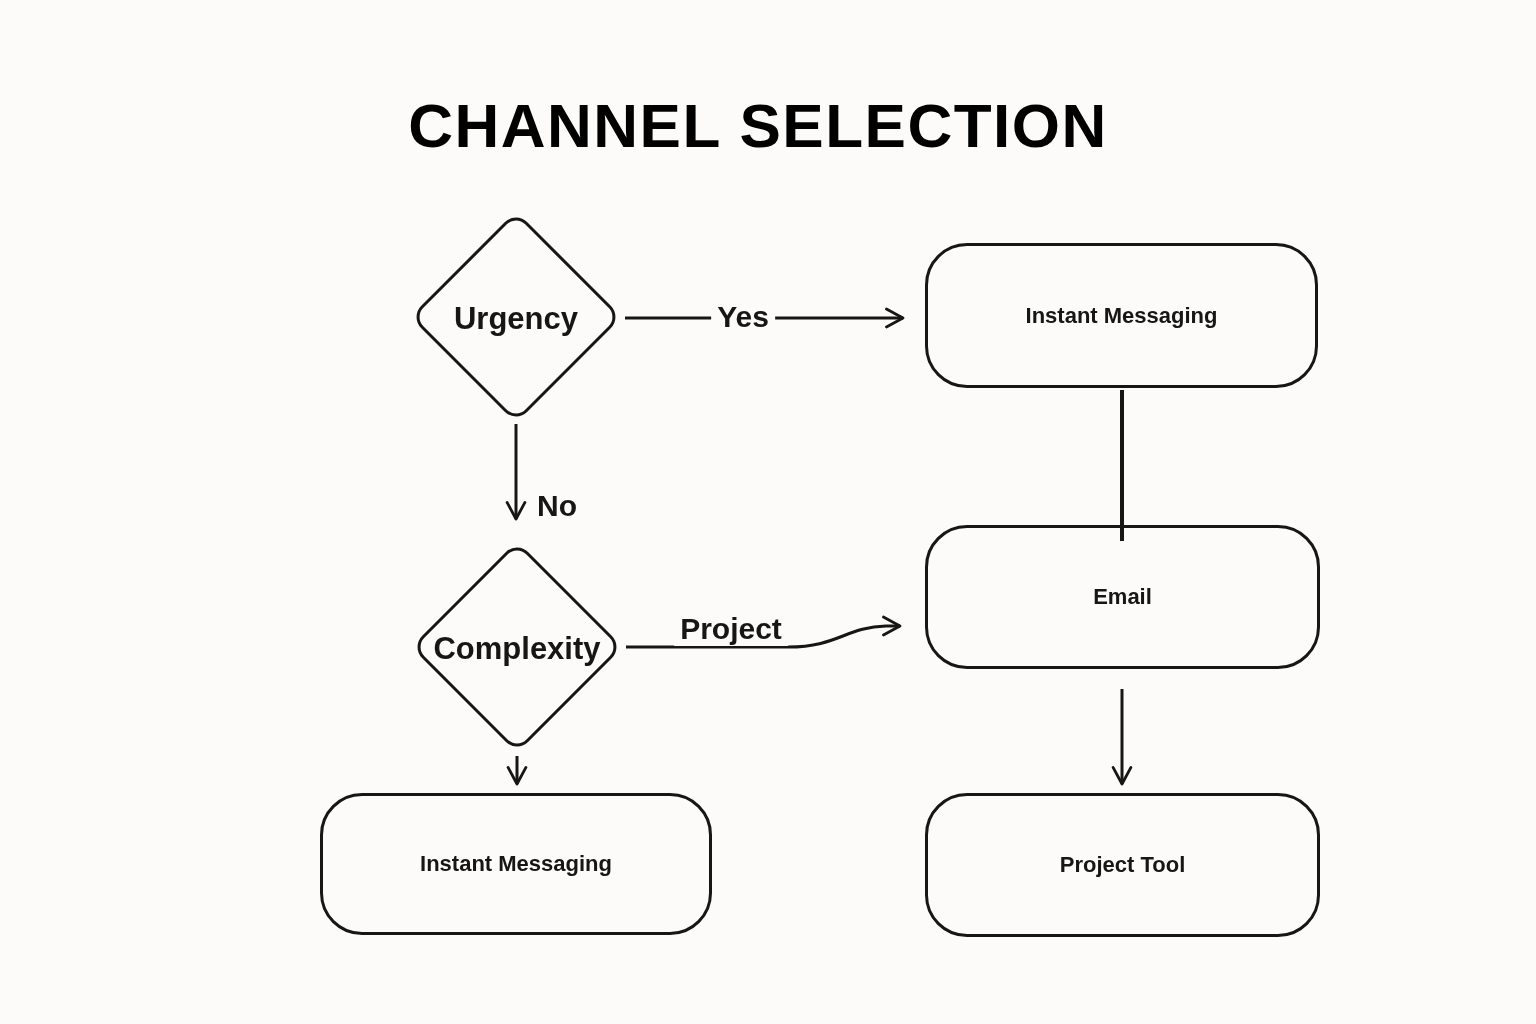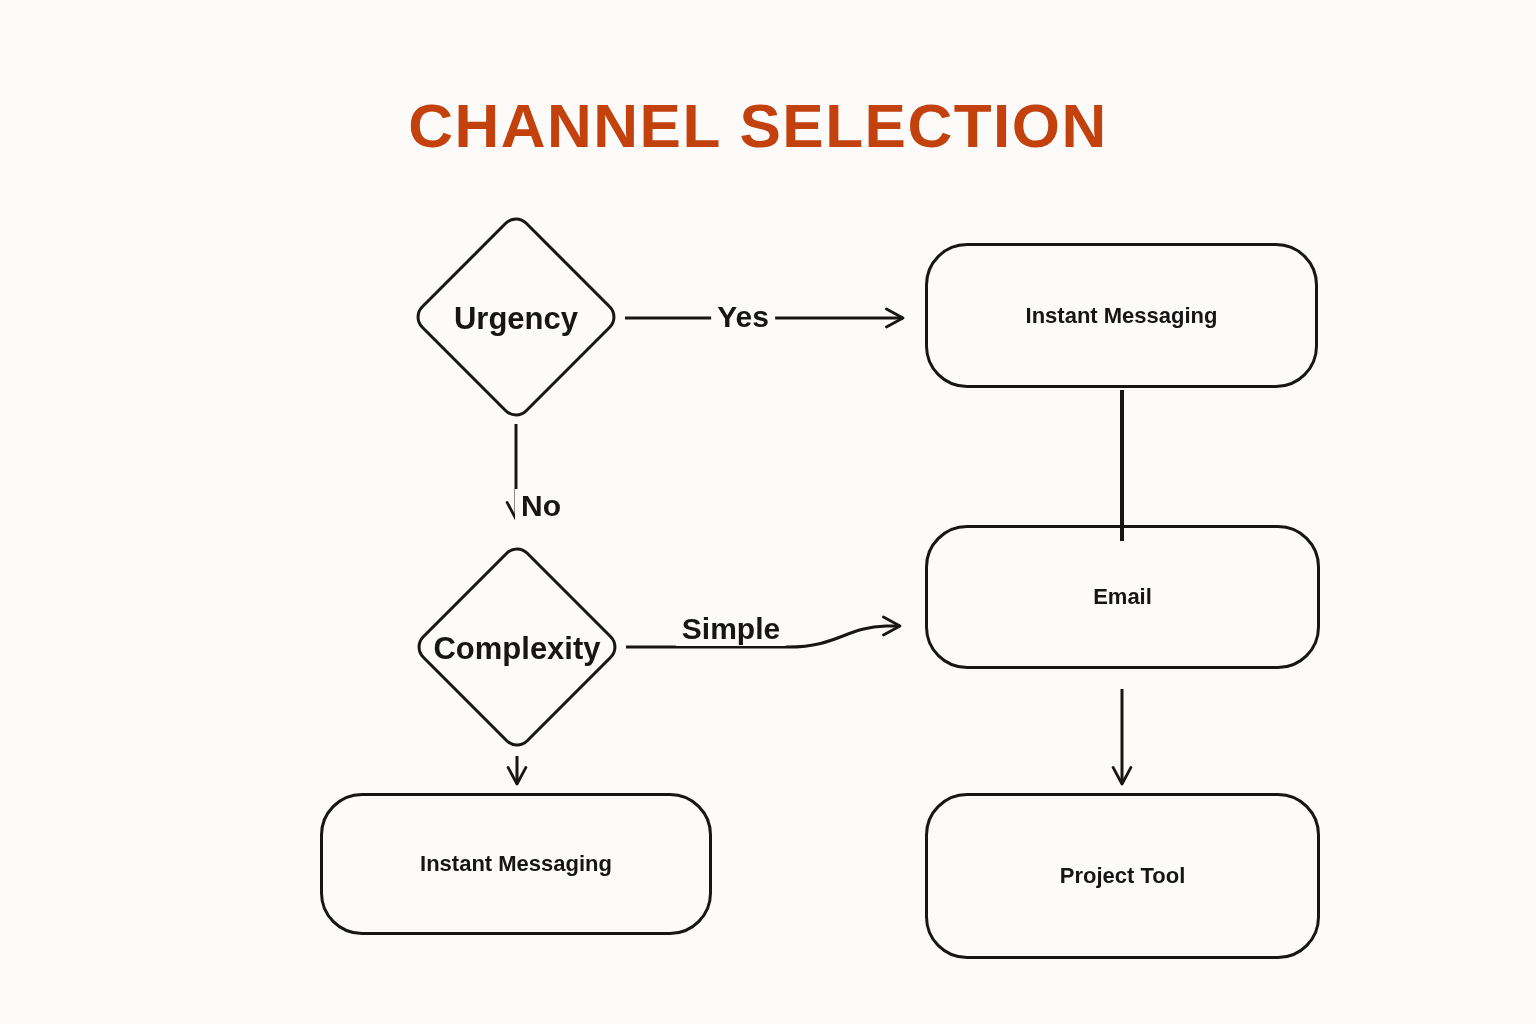--- a/index.html
+++ b/index.html
@@ -5,21 +5,21 @@
   * { margin: 0; padding: 0; box-sizing: border-box; }
   html, body { width: 1536px; height: 1024px; overflow: hidden; }
   body { background: #fcfbf9; font-family: "Liberation Sans", "DejaVu Sans", sans-serif; color: #151515; }
 
   .canvas { position: relative; width: 1536px; height: 1024px; background: #fcfbf9; }
 
   .diagram-title {
     position: absolute; left: 758px; top: 90px;
     transform: translateX(-50%);
     font-size: 62px; font-weight: bold; letter-spacing: 1.5px;
-    white-space: nowrap; color: #c2410c;
+    white-space: nowrap; color: #000000;
   }
 
   
   .diamond {
     position: absolute; width: 150px; height: 150px;
     transform: translate(-50%, -50%) rotate(45deg);
     border: 3px solid #161616; border-radius: 16px;
     background: #fcfbf9;
   }
   .diamond-label {
@@ -82,19 +82,19 @@
 
   <div class="diamond" style="left:517px; top:647px;"></div>
   <span class="diamond-label" style="left:517px; top:649px;">Complexity</span>
 
   <div class="node-box" style="left:925px; top:243px; width:393px; height:145px;">Instant Messaging</div>
 
   <div class="node-box" style="left:925px; top:525px; width:395px; height:144px;">Email</div>
 
   <div class="node-box" style="left:320px; top:793px; width:392px; height:142px;">Instant Messaging</div>
 
-  <div class="node-box" style="left:925px; top:793px; width:395px; height:166px;">Project Tool</div>
+  <div class="node-box" style="left:925px; top:793px; width:395px; height:144px;">Project Tool</div>
 
   <span class="edge-label" style="left:743px; top:297px;">Yes</span>
-  <span class="edge-label" style="left:541px; top:486px;">No</span>
-  <span class="edge-label" style="left:731px; top:609px;">Simple</span>
+  <span class="edge-label" style="left:557px; top:486px;">No</span>
+  <span class="edge-label" style="left:731px; top:609px;">Project</span>
 
 </div>
 
 </body></html>

